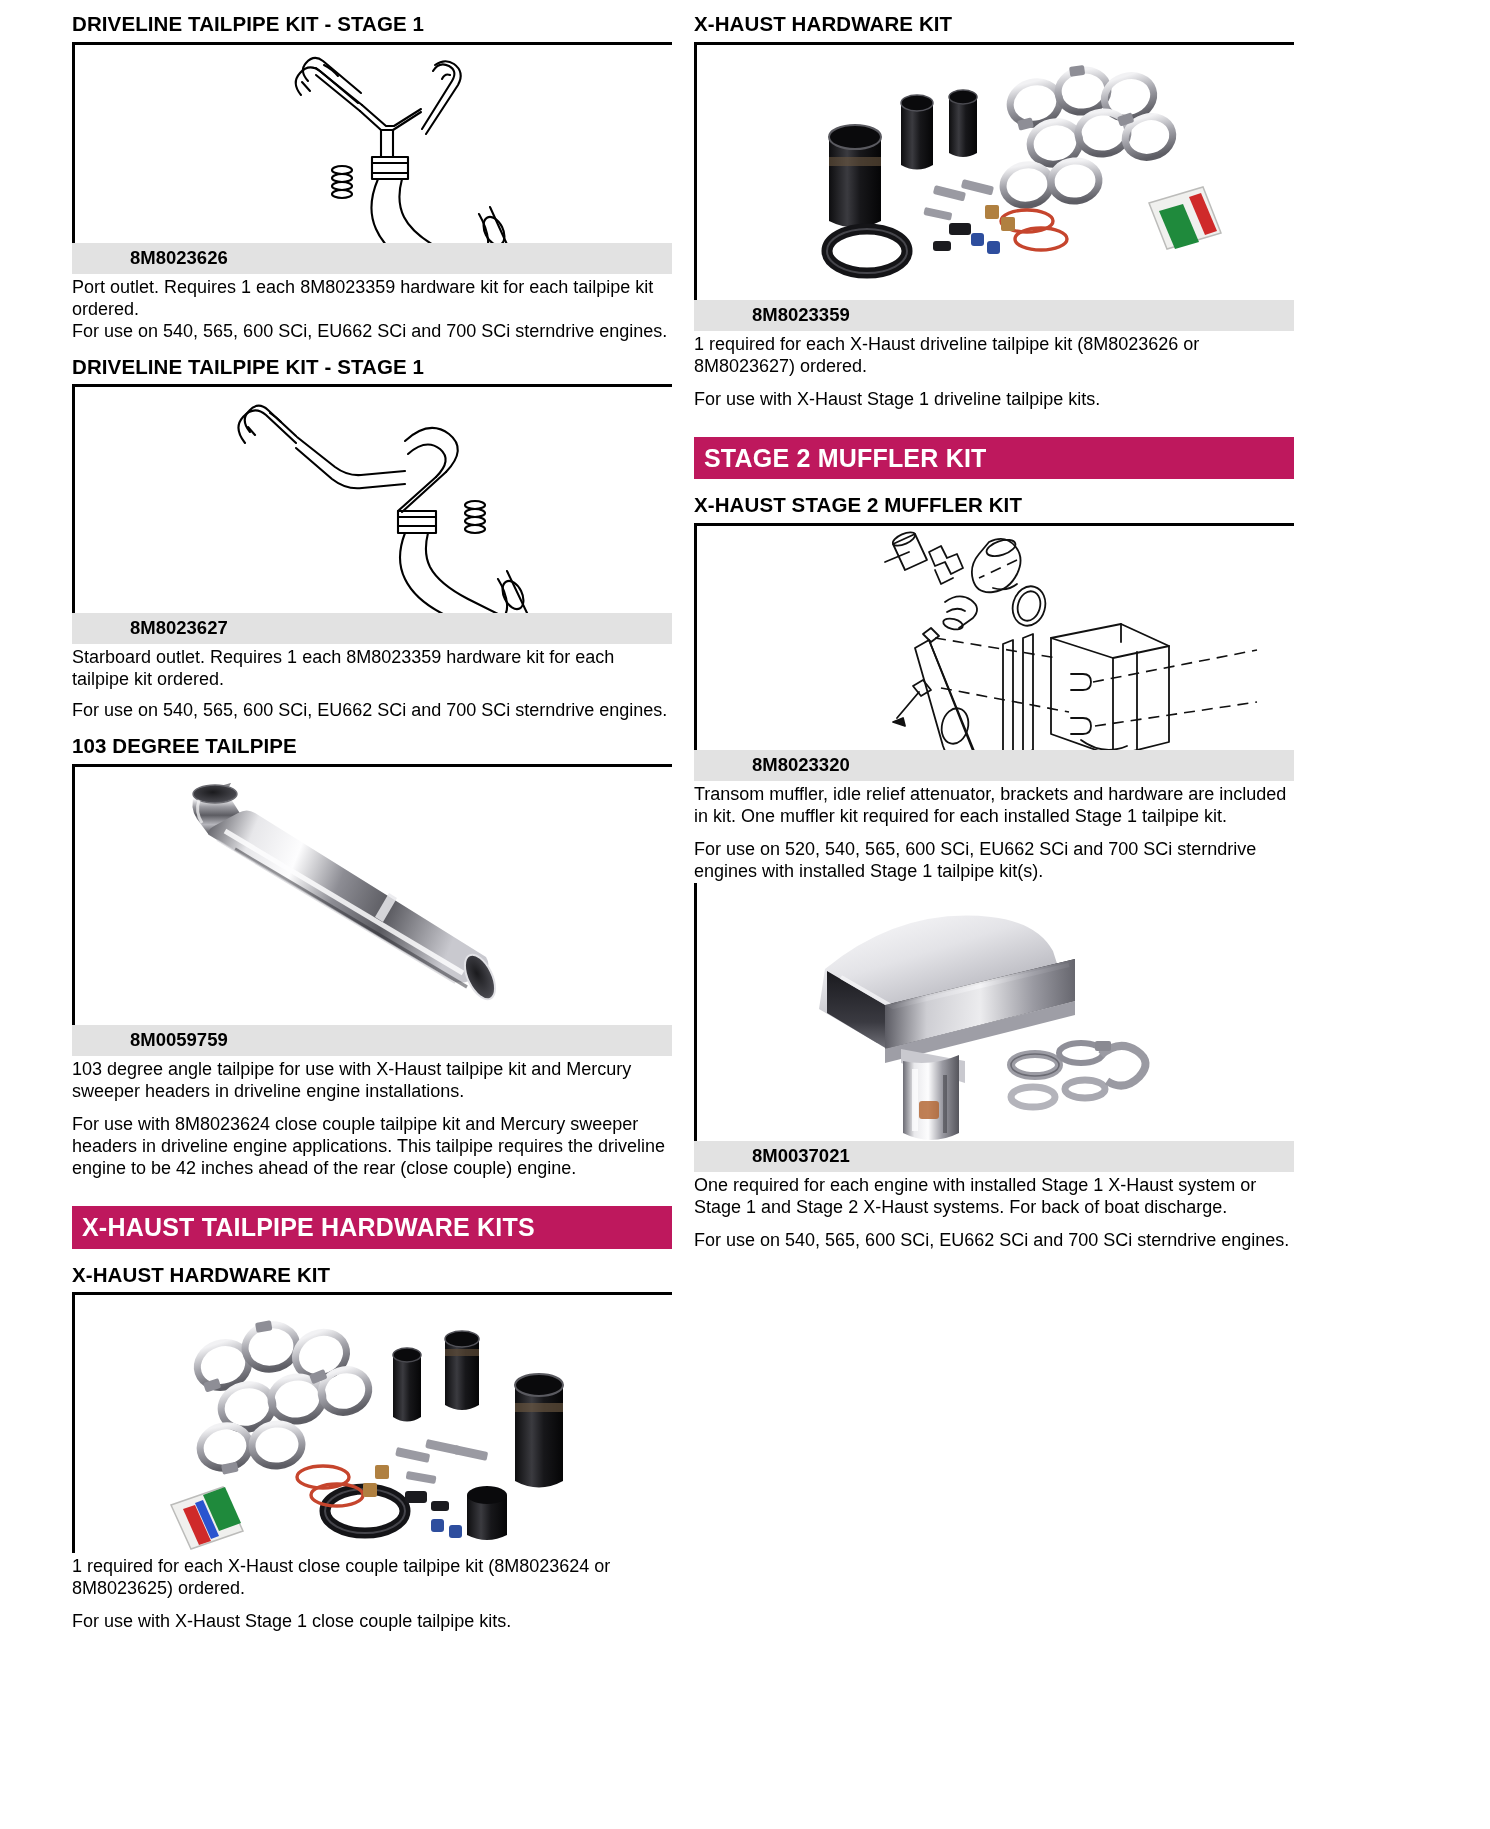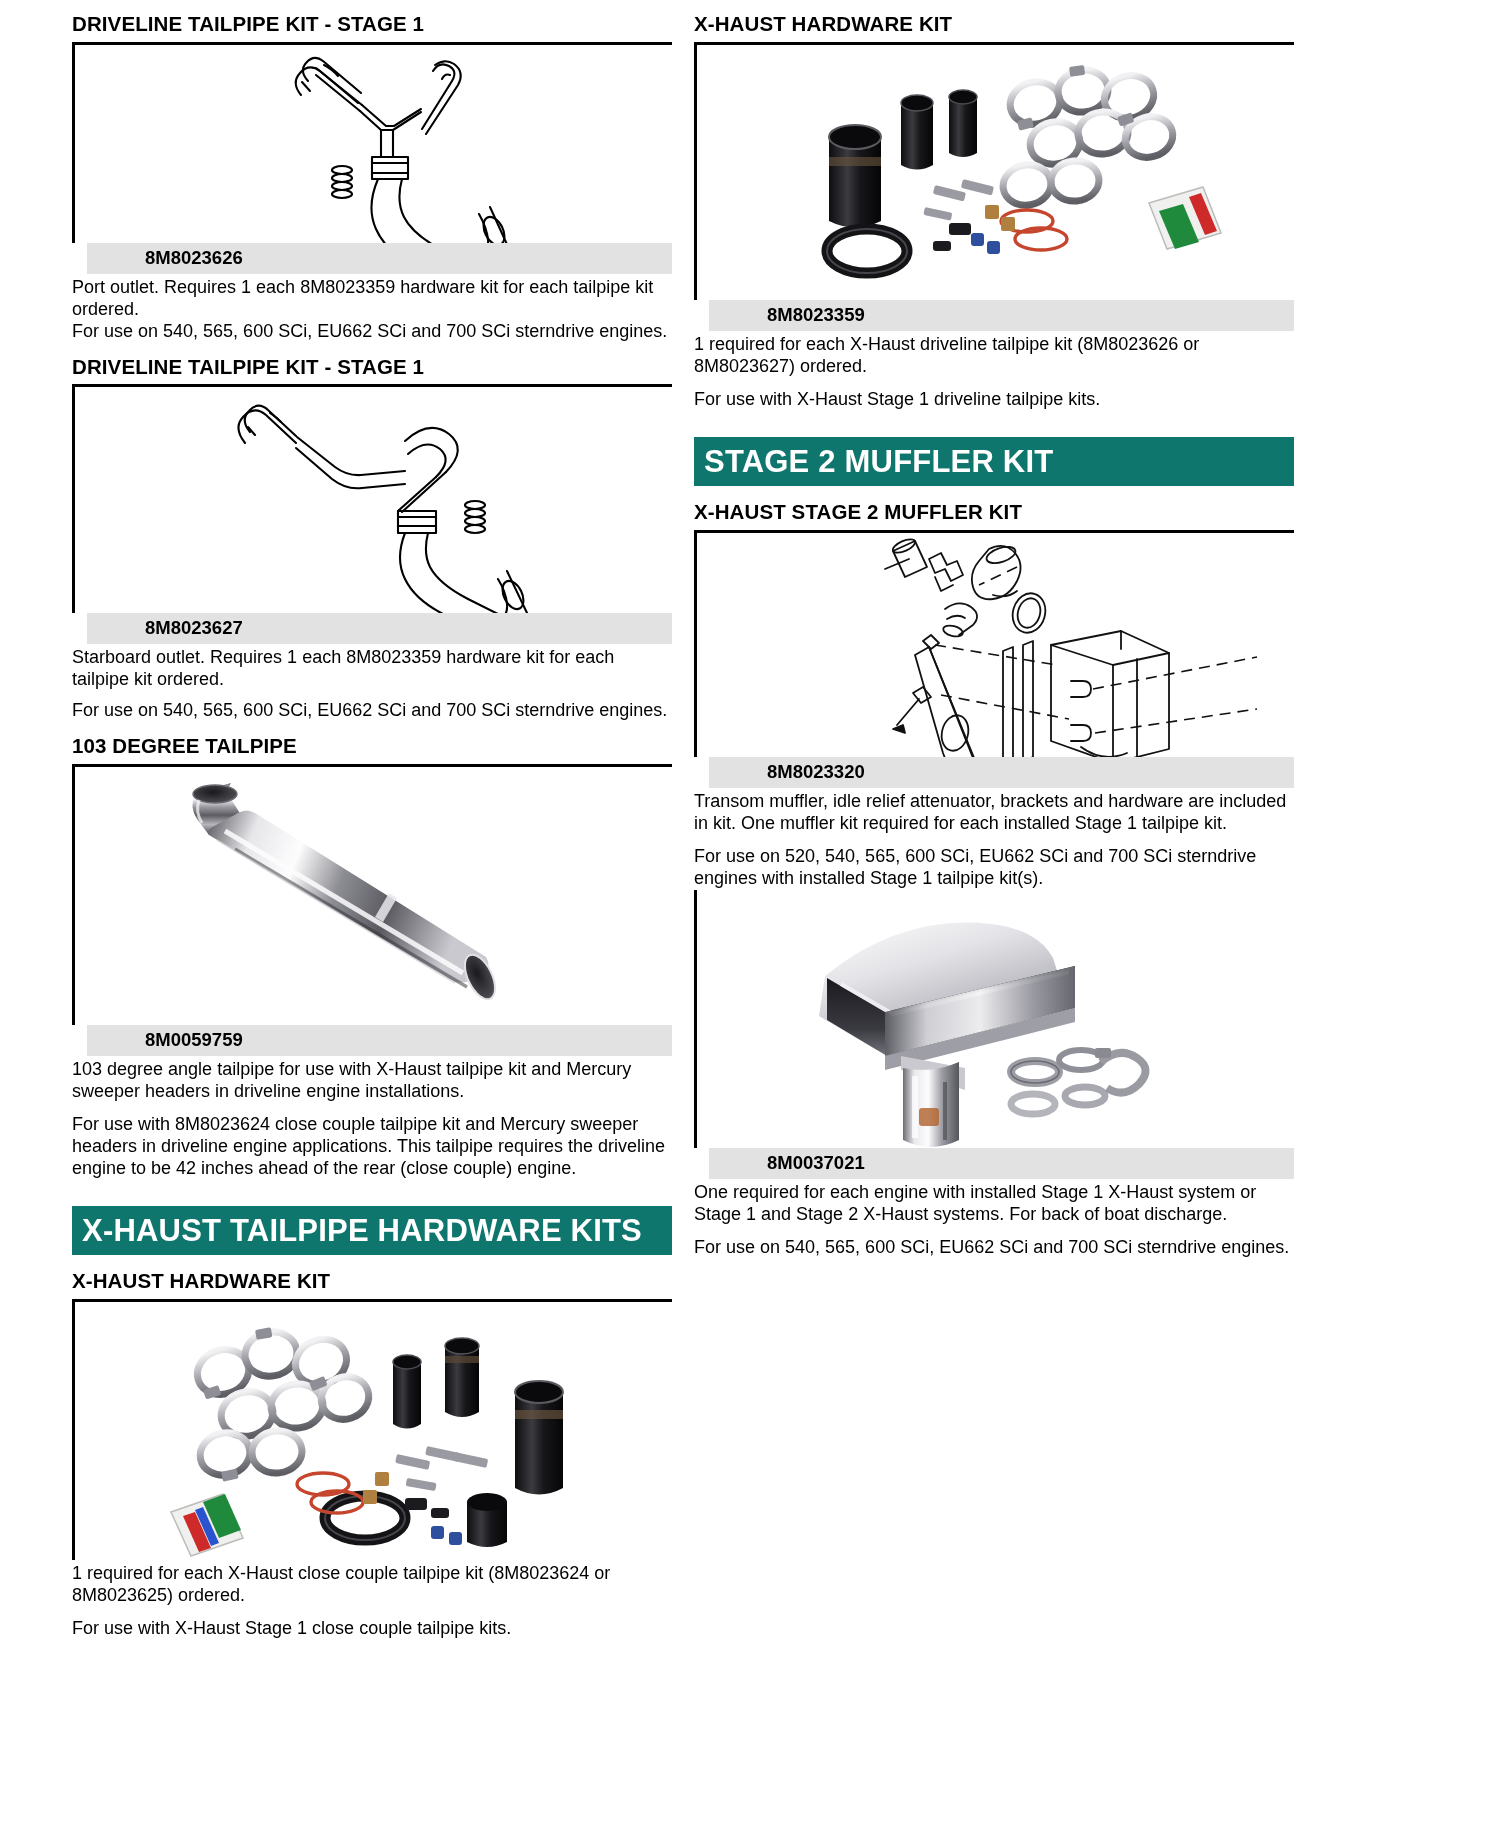--- a/index.html
+++ b/index.html
@@ -25,24 +25,24 @@
   .col {
     position: absolute;
     top: 0;
     width: 600px;
   }
   .col-left  { left: 72px; }
   .col-right { left: 694px; }
 
   
   .band {
-    background: #0f766e;
+    background: #be185d;
     color: #ffffff;
     font-weight: bold;
-    font-size: 31px;
+    font-size: 25px;
     letter-spacing: 0.2px;
     padding: 7px 0 7px 10px;
     margin: 26px 0 14px 0;
     line-height: 1.15;
   }
 
   
   .subhead {
     font-weight: bold;
     font-size: 20.5px;
@@ -61,21 +61,20 @@
   }
   .figure svg, .figure .raster { display: block; }
 
   
   .partno {
     background: #e2e2e2;
     font-weight: bold;
     font-size: 18.5px;
     padding: 4px 0 5px 58px;
     line-height: 1.2;
-    margin-left: 15px;
   }
 
   
   .desc {
     font-size: 18px;
     line-height: 1.22;
     margin: 3px 0 0 0;
     padding: 0;
   }
   .desc + .desc { margin-top: 11px; }

